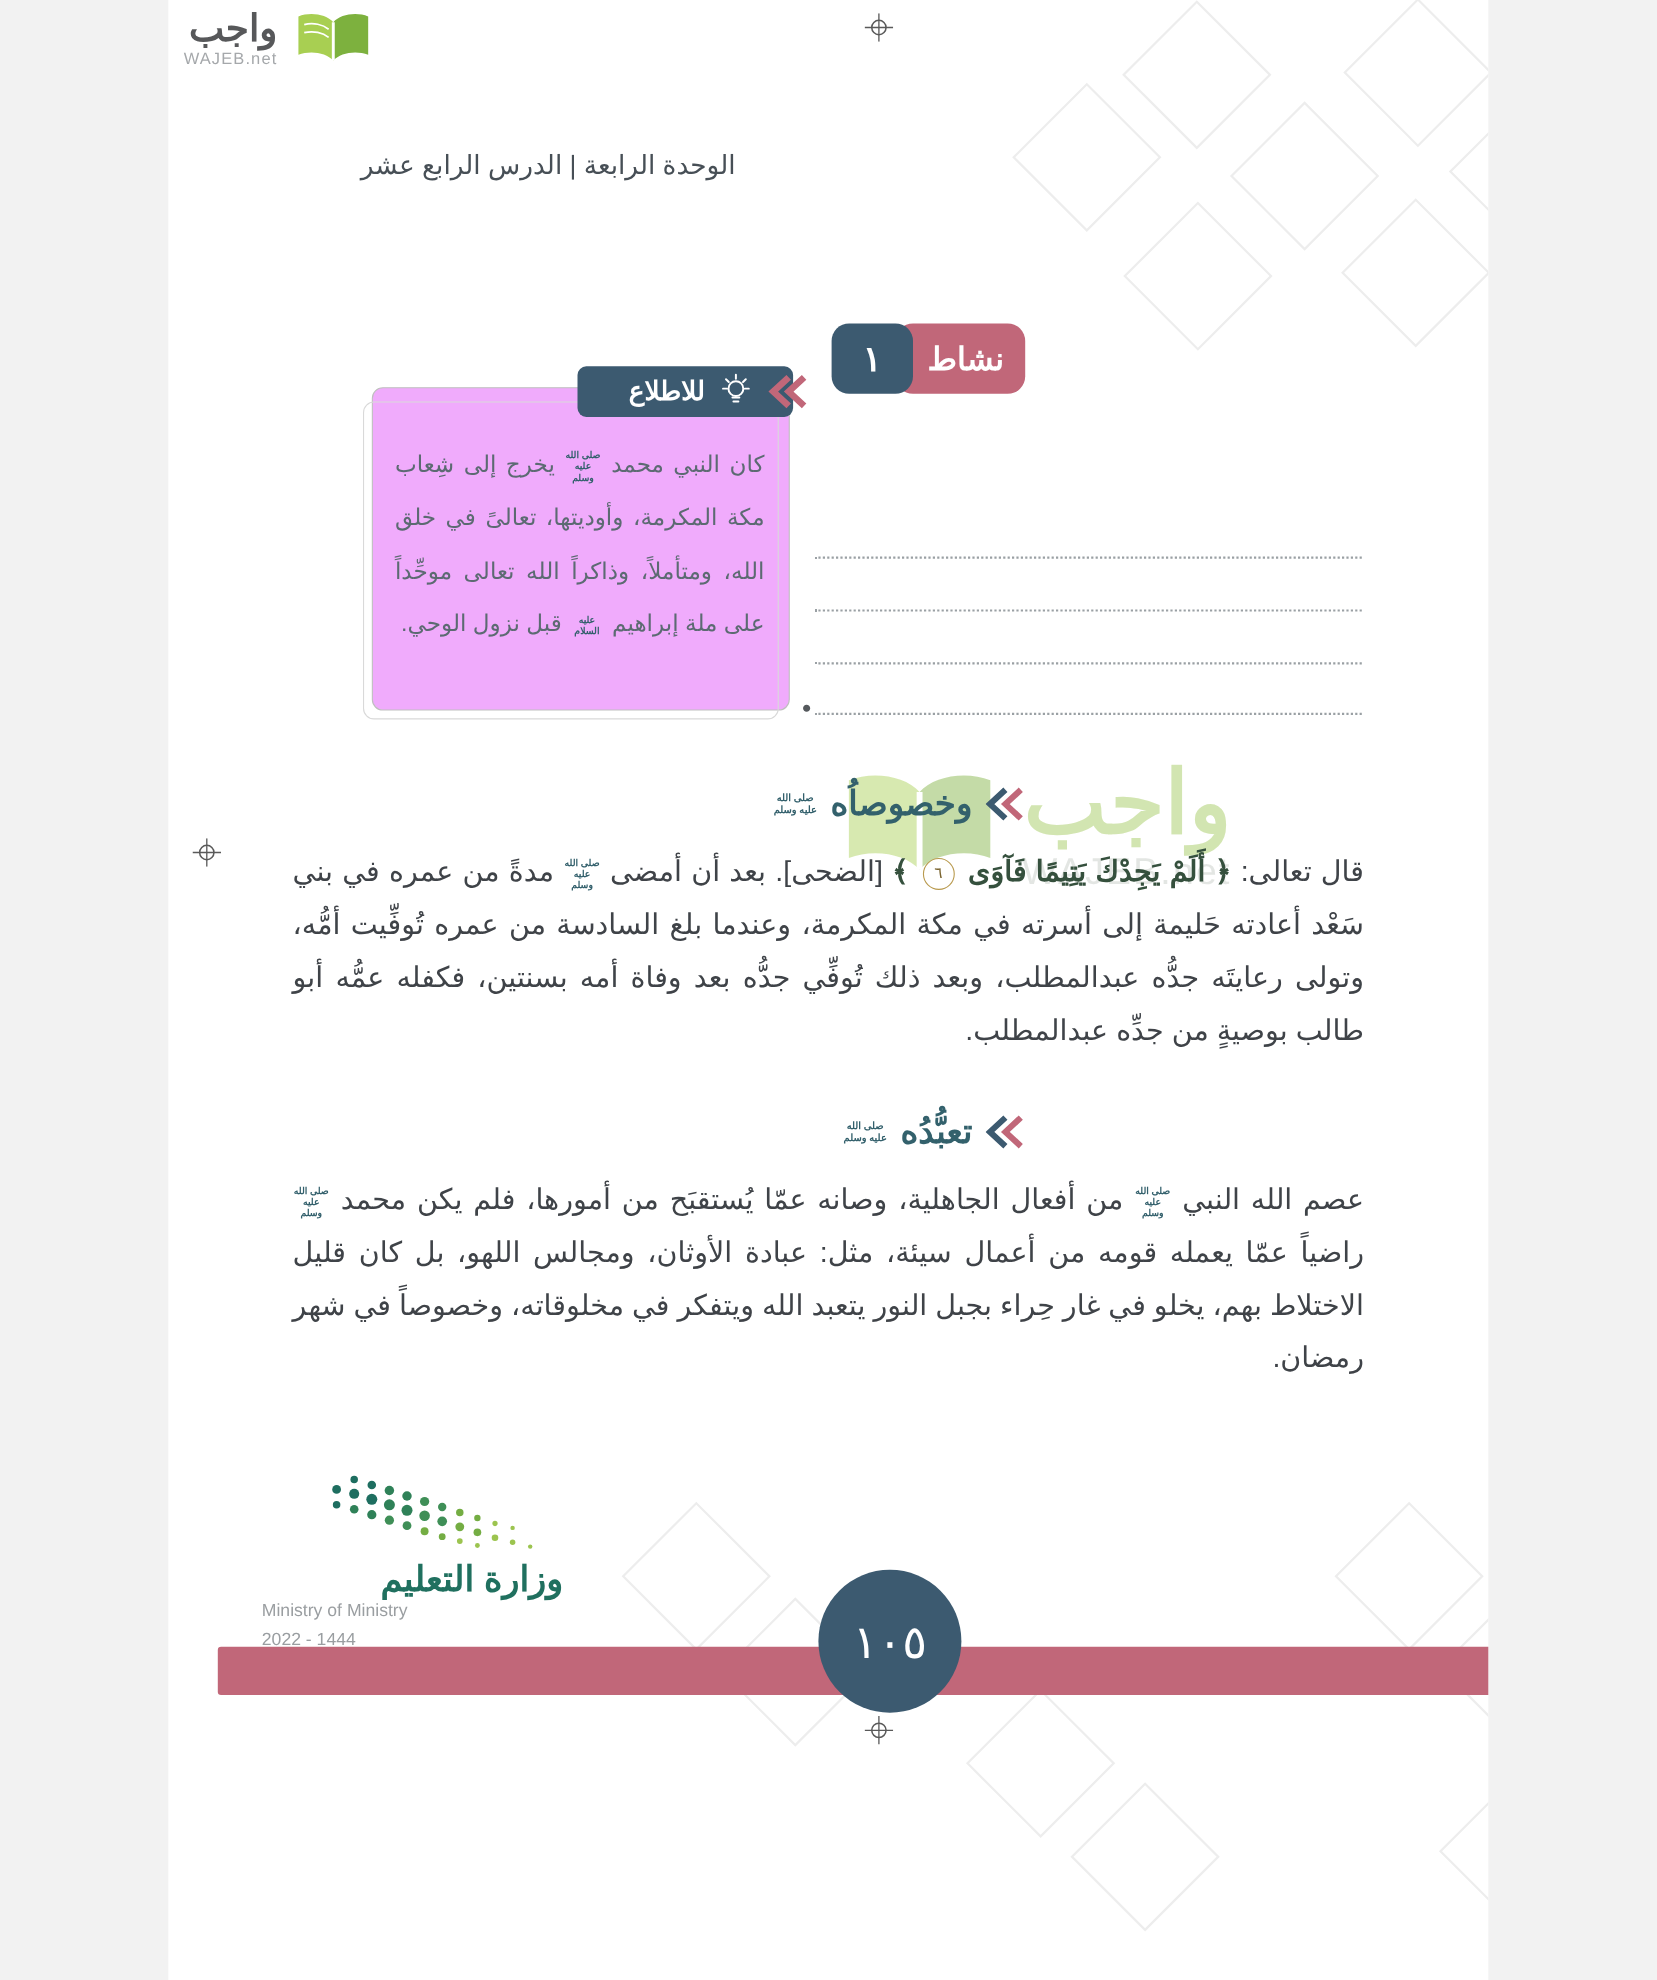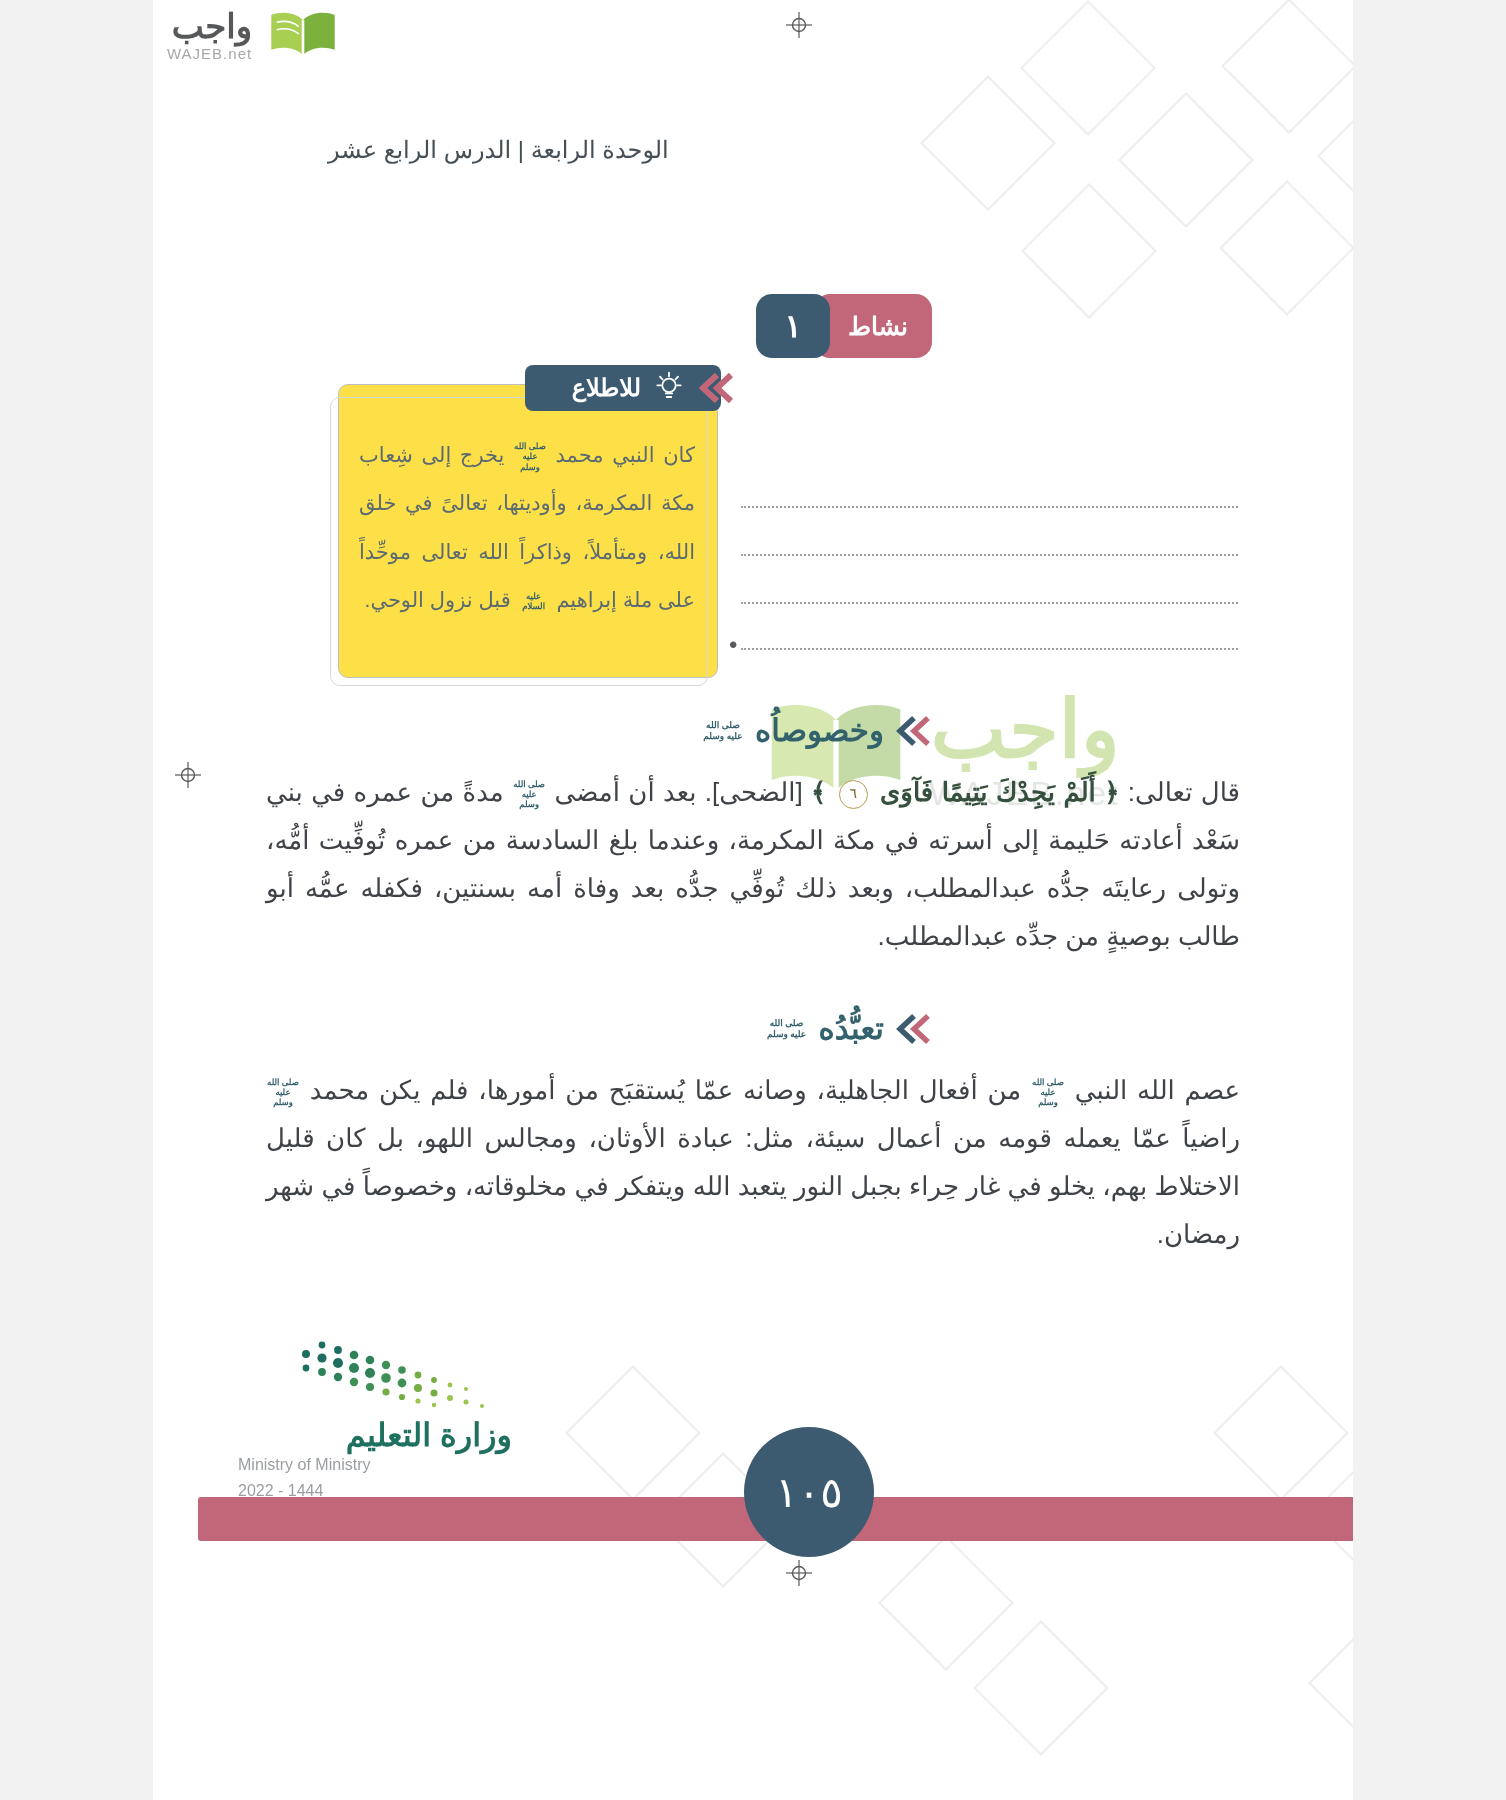--- a/index.html
+++ b/index.html
@@ -22,30 +22,30 @@
   .brand-name{font-size:34px;font-weight:bold;color:#57585a;direction:rtl;line-height:1.1;}
   .brand-domain{font-size:15px;color:#a5a8ab;letter-spacing:1px;}
 
   .breadcrumb{position:absolute;left:175px;top:136px;font-size:24px;color:#474f56;direction:rtl;z-index:2;text-align:center;}
 
   
   .activity-badge{position:absolute;right:421px;top:294px;display:flex;align-items:center;z-index:2;}
   .activity-num{width:74px;height:64px;background:var(--navy);border-radius:16px;color:#fff;
     display:flex;align-items:center;justify-content:center;font-size:32px;font-weight:bold;z-index:2;}
   .activity-label{width:118px;height:64px;background:var(--rose);border-radius:16px;margin-left:-16px;color:#fff;
-    display:flex;align-items:center;justify-content:center;font-size:25px;font-weight:bold;padding-left:10px;box-sizing:border-box;}
+    display:flex;align-items:center;justify-content:center;font-size:29px;font-weight:bold;padding-left:10px;box-sizing:border-box;}
 
   .instruction{position:absolute;left:588px;top:392px;width:497px;direction:rtl;text-align:justify;text-align-last:right;
     font-size:26px;font-weight:bold;color:var(--red);line-height:1.8;z-index:2;}
 
   .dotline{position:absolute;left:588px;width:497px;height:0;border-bottom:2px dotted #9aa0a4;z-index:2;}
   .dot-bullet{position:absolute;left:-12px;top:-17px;font-size:24px;color:#55595d;}
 
   
-  .callout{position:absolute;left:185px;top:384px;width:378px;min-height:292px;background:#fde047;
+  .callout{position:absolute;left:185px;top:352px;width:378px;min-height:292px;background:#f0abfc;
     border:1.5px solid #bfbfbf;border-radius:10px;z-index:2;}
   .callout::before{content:'';position:absolute;left:-9px;top:12px;right:9px;bottom:-9px;
     border:1.5px solid #d9d9d9;border-radius:10px;z-index:-1;}
   .ribbon{position:absolute;top:-20px;right:-4px;width:196px;height:46px;background:var(--navy);border-radius:8px;
     display:flex;align-items:center;justify-content:flex-end;gap:10px;padding:0 10px 0 14px;box-sizing:border-box;}
   .ribbon-title{color:#fff;font-size:24px;font-weight:bold;direction:rtl;}
   .ribbon-chevrons{margin-right:-24px;}
   .callout-body{padding:46px 22px 18px 20px;font-size:21px;line-height:2.3;color:var(--callout_text);
     direction:rtl;text-align:justify;}
 

